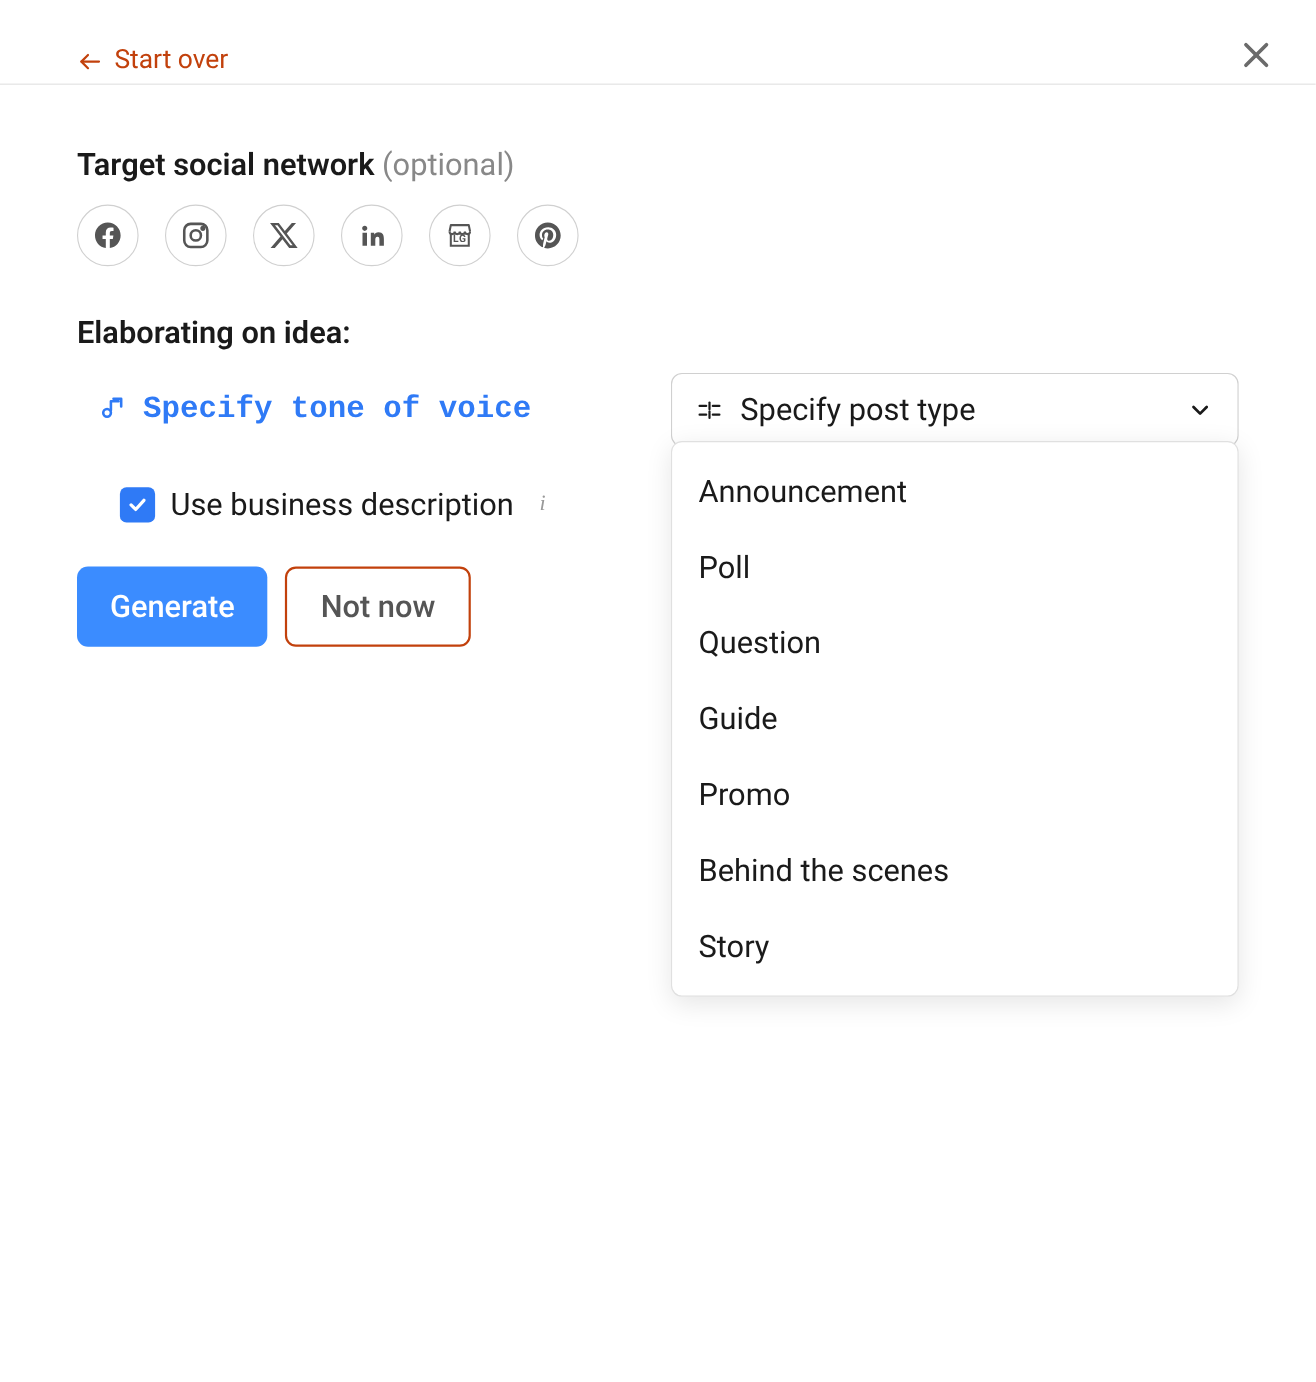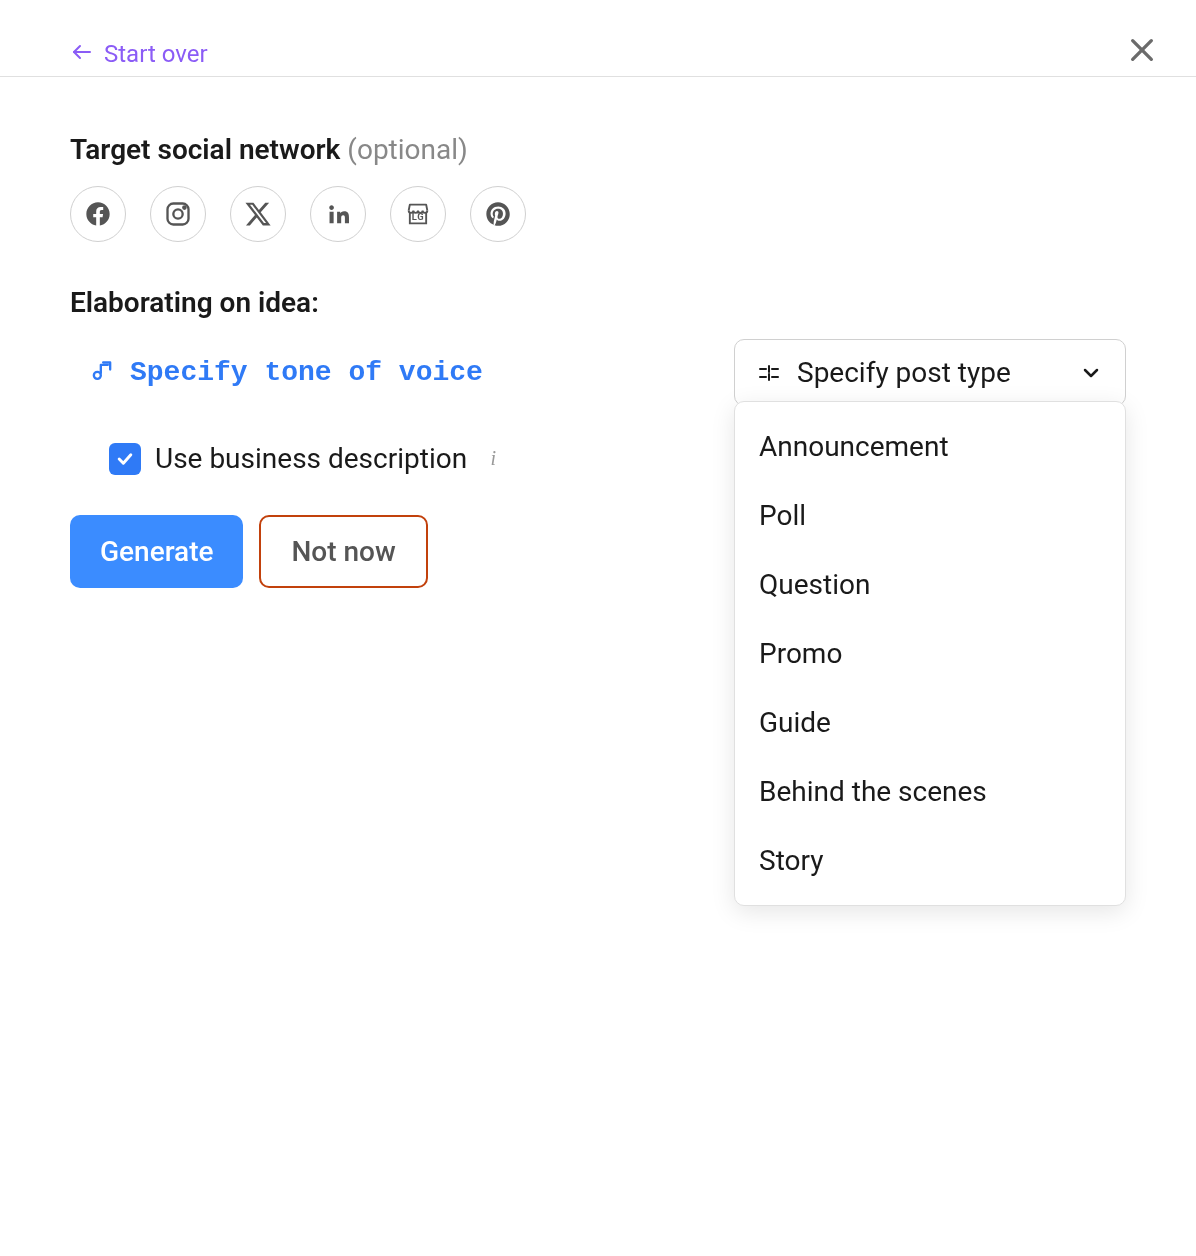--- a/index.html
+++ b/index.html
@@ -30,23 +30,23 @@
       display: flex;
       align-items: center;
       justify-content: center;
     }
     .close-btn svg {
       width: 32px;
       height: 32px;
     }
     .start-over {
       display: flex;
-      align-items: flex-start;
+      align-items: flex-end;
       gap: 10px;
-      color: #8b5cf6;
+      color: #c2410c;
       font-size: 24px;
       cursor: pointer;
       margin-bottom: 8px;
     }
     .start-over svg {
       width: 24px;
       height: 24px;
     }
     .page-title {
       font-size: 48px;
@@ -120,21 +120,21 @@
       padding: 14px 18px;
       font-family: Liberation Mono, monospace;
     }
     .tone-btn svg {
       width: 28px;
       height: 28px;
     }
     .post-type-wrap {
       margin-left: auto;
       position: relative;
-      width: 392px;
+      width: 516px;
     }
     .post-type-select {
       width: 100%;
       border: 1px solid #d0d0d0;
       border-radius: 10px;
       background: #fff;
       padding: 16px 22px;
       display: flex;
       align-items: center;
       gap: 16px;
@@ -328,22 +328,22 @@
         <span>Specify post type</span>
         <svg class="chev" viewBox="0 0 24 24" fill="none" stroke="currentColor" stroke-width="2.5" stroke-linecap="round" stroke-linejoin="round">
           <polyline points="6 9 12 15 18 9"></polyline>
         </svg>
       </div>
 
       <div class="post-type-dropdown">
         <div class="dropdown-item">Announcement</div>
         <div class="dropdown-item">Poll</div>
         <div class="dropdown-item">Question</div>
+        <div class="dropdown-item">Guide</div>
         <div class="dropdown-item">Promo</div>
-        <div class="dropdown-item">Guide</div>
         <div class="dropdown-item">Behind the scenes</div>
         <div class="dropdown-item">Story</div>
       </div>
     </div>
   </div>
 
   <div class="checkbox-row">
     <div class="checkbox">
       <svg viewBox="0 0 24 24" fill="none" stroke="currentColor" stroke-width="3.5" stroke-linecap="round" stroke-linejoin="round">
         <polyline points="5 12 10 17 19 7"></polyline>

